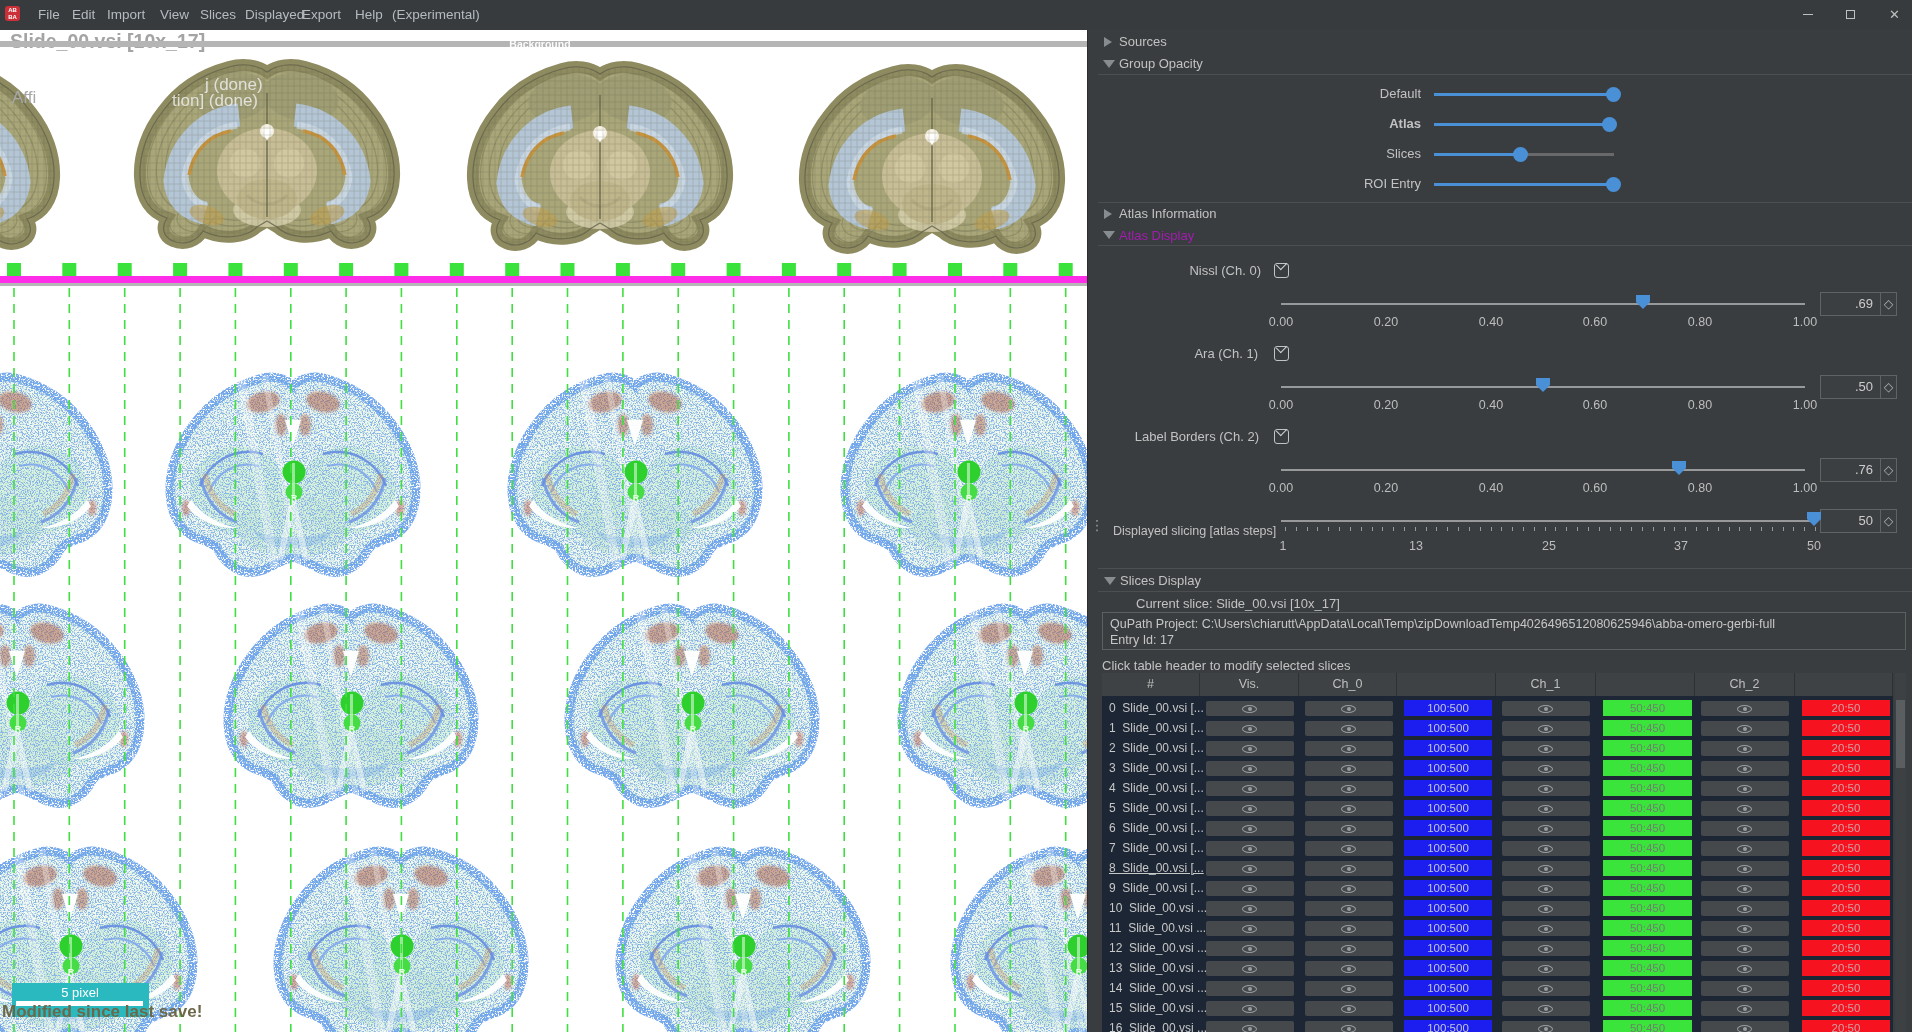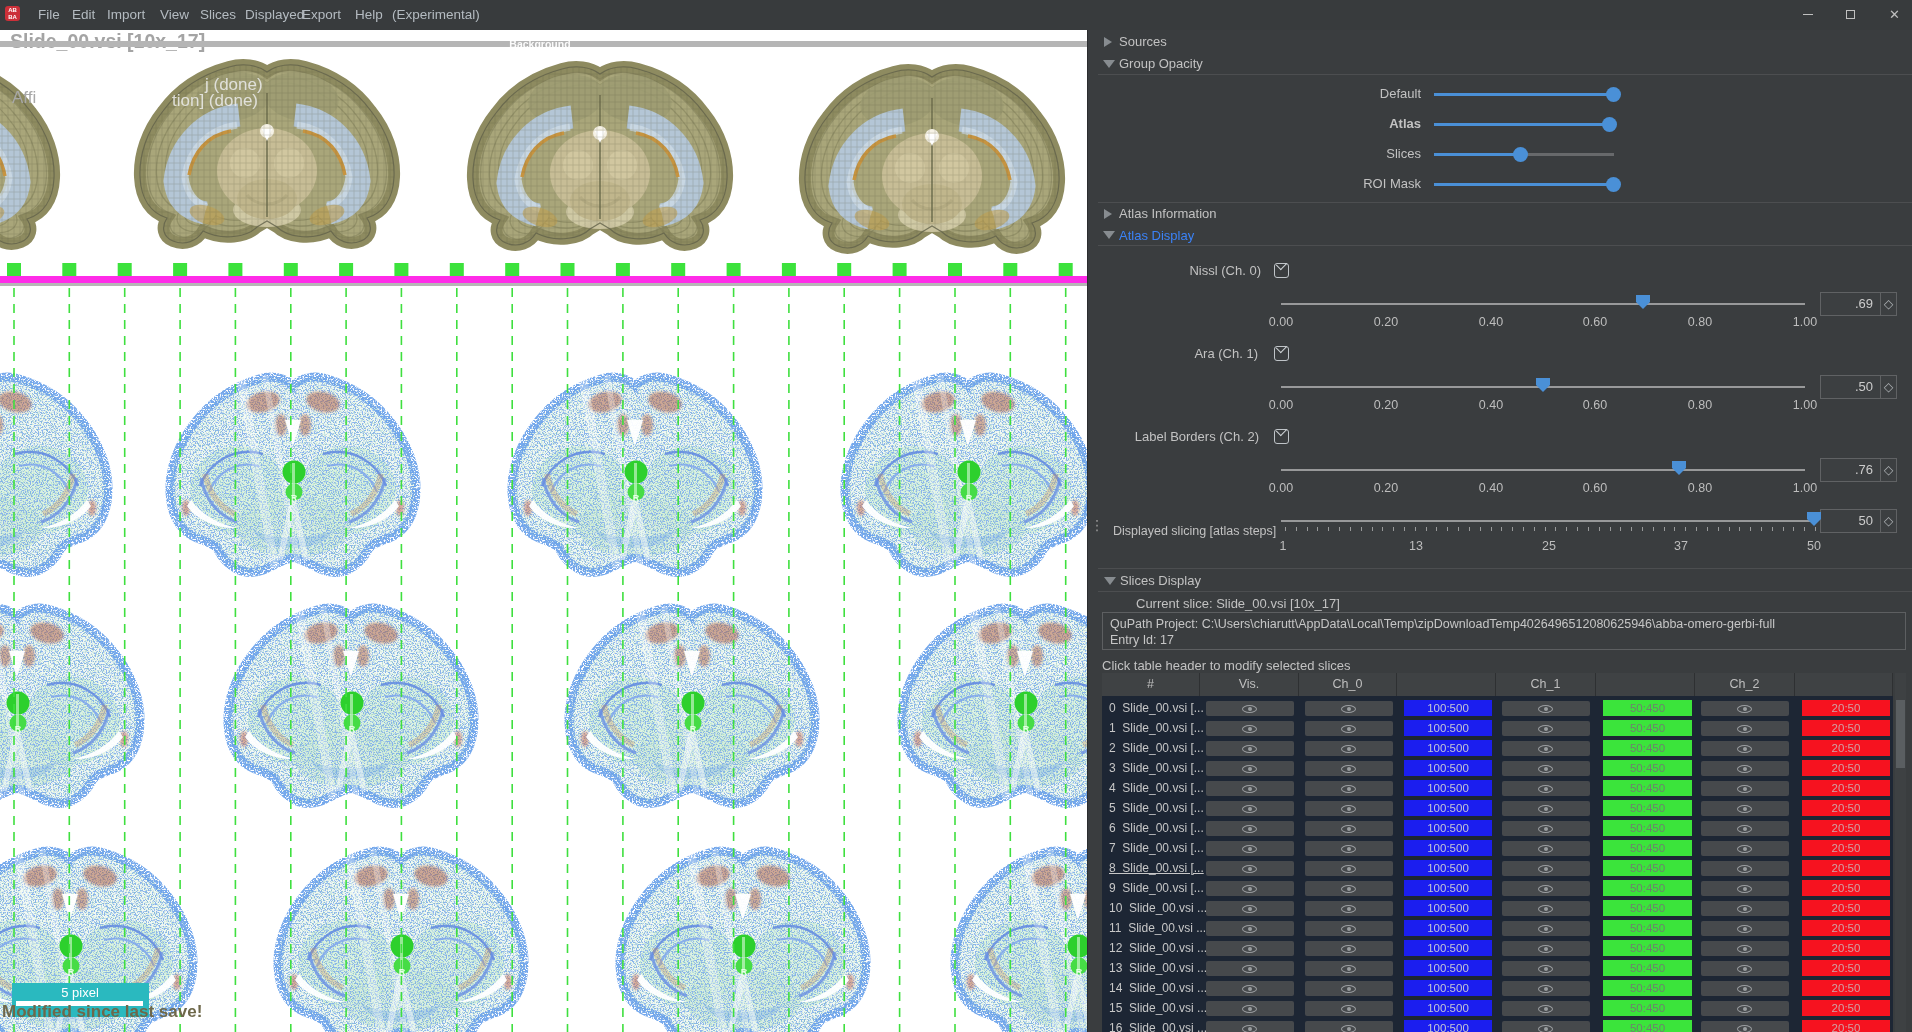--- a/index.html
+++ b/index.html
@@ -220,29 +220,29 @@
 <div class="btrack" style="left:1434px;top:93px;width:180px;"></div>
 <div class="bthumb" style="left:1606px;top:86.5px;"></div>
 <div class="sliderlab" style="left:1301px;top:115px;width:120px;height:18px;line-height:18px;font-weight:bold;">Atlas</div>
 <div class="gtrack" style="left:1434px;top:123px;width:180px;"></div>
 <div class="btrack" style="left:1434px;top:123px;width:176px;"></div>
 <div class="bthumb" style="left:1602px;top:116.5px;"></div>
 <div class="sliderlab" style="left:1301px;top:145px;width:120px;height:18px;line-height:18px;">Slices</div>
 <div class="gtrack" style="left:1434px;top:153px;width:180px;"></div>
 <div class="btrack" style="left:1434px;top:153px;width:86px;"></div>
 <div class="bthumb" style="left:1513px;top:146.5px;"></div>
-<div class="sliderlab" style="left:1301px;top:175px;width:120px;height:18px;line-height:18px;">ROI Mask</div>
+<div class="sliderlab" style="left:1301px;top:175px;width:120px;height:18px;line-height:18px;">ROI Entry</div>
 <div class="gtrack" style="left:1434px;top:183px;width:180px;"></div>
 <div class="btrack" style="left:1434px;top:183px;width:180px;"></div>
 <div class="bthumb" style="left:1606px;top:176.5px;"></div>
 <div class="hsep" style="left:1098px;top:202px;width:814px;"></div>
 <div class="tri r" style="left:1104px;top:209px;"></div>
 <div class="ptxt" style="left:1119px;top:205px;height:18px;line-height:18px;font-size:13px;color:#c2c2c2;">Atlas Information</div>
 <div class="tri d" style="left:1103px;top:231px;"></div>
-<div class="ptxt" style="left:1119px;top:227px;height:18px;line-height:18px;font-size:13px;color:#3b82f6;">Atlas Display</div>
+<div class="ptxt" style="left:1119px;top:227px;height:18px;line-height:18px;font-size:13px;color:#a21caf;">Atlas Display</div>
 <div class="hsep" style="left:1098px;top:245px;width:814px;"></div>
 <div class="sliderlab" style="left:1041px;top:262px;width:220px;height:18px;line-height:18px;">Nissl (Ch. 0)</div>
 <div class="cb" style="left:1274px;top:263px;"></div>
 <div class="strack" style="left:1281px;top:303px;width:524px;"></div>
 <div class="pent" style="left:1636px;top:295px;"></div>
 <div class="scl" style="left:1281px;top:315px;">0.00</div>
 <div class="scl" style="left:1386px;top:315px;">0.20</div>
 <div class="scl" style="left:1491px;top:315px;">0.40</div>
 <div class="scl" style="left:1595px;top:315px;">0.60</div>
 <div class="scl" style="left:1700px;top:315px;">0.80</div>

